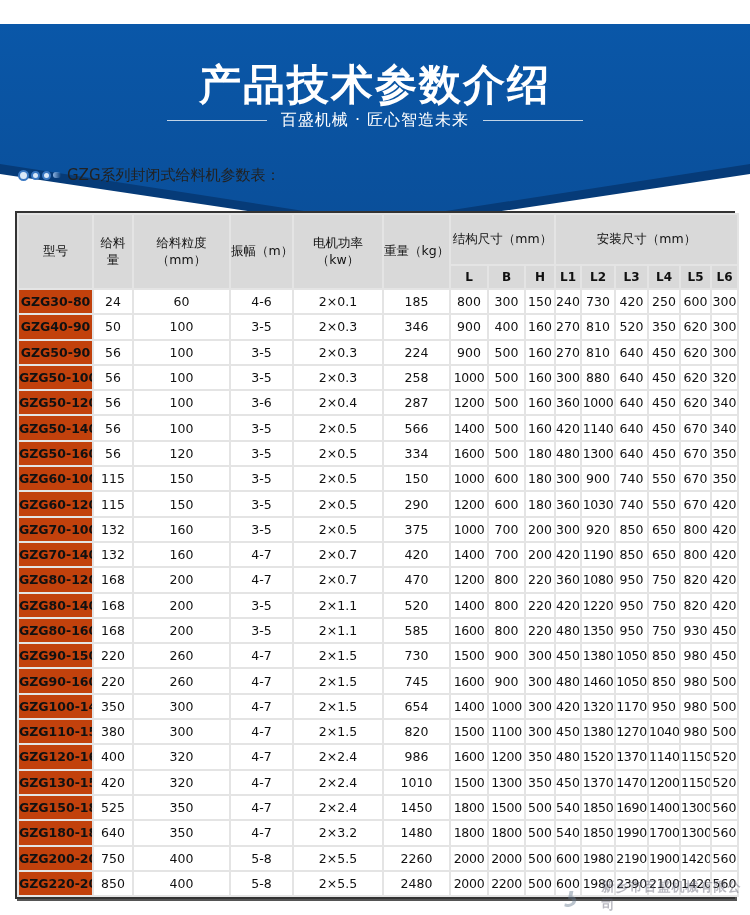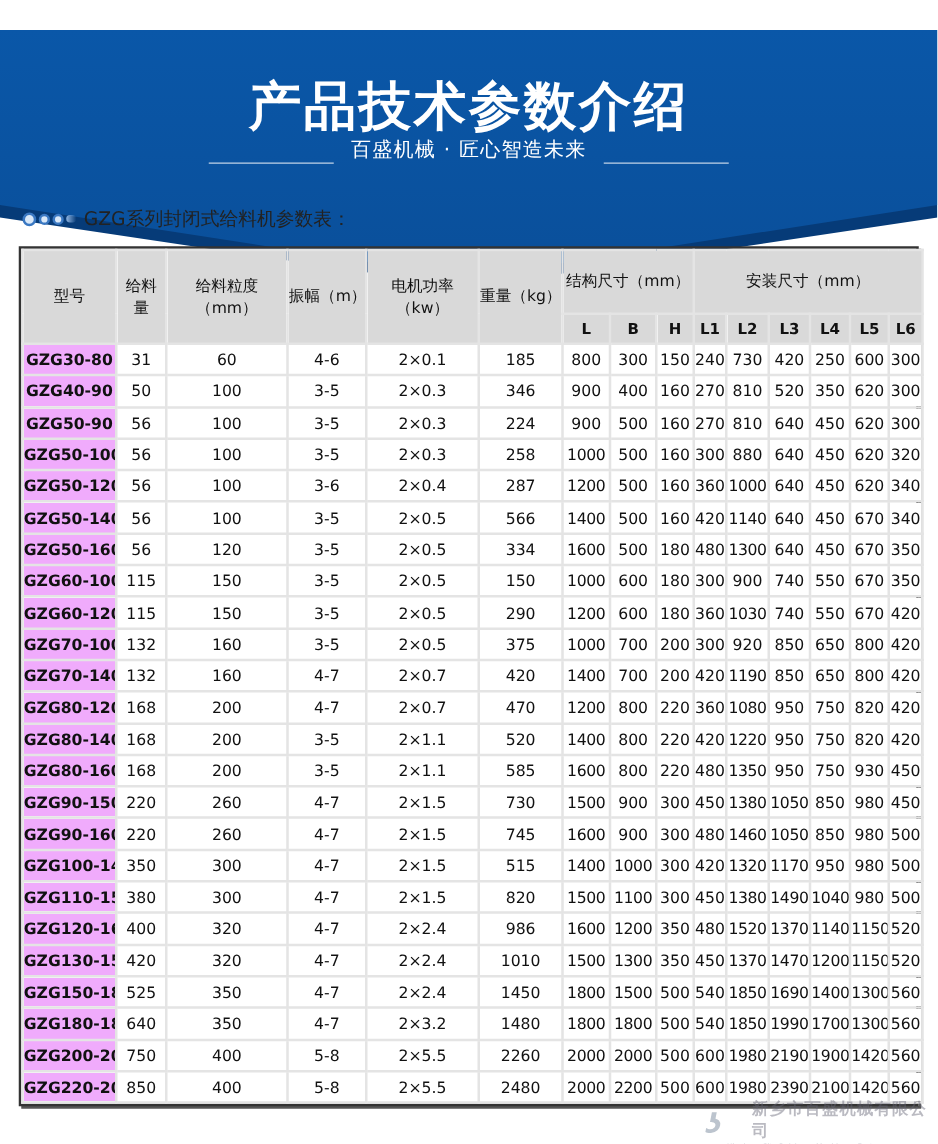--- a/index.html
+++ b/index.html
@@ -7,53 +7,53 @@
   body { font-family: "DejaVu Sans", "Liberation Sans", sans-serif; position: relative; }
 
   .banner { position: absolute; left: 0; top: 0; width: 750px; height: 210px; margin-top: 24px; }
   .banner svg { position: absolute; left: 0; top: 0; }
   .banner-title {
     position: absolute; left: 0; width: 750px; top: 33px; text-align: center;
     color: #ffffff; font-size: 42px; font-weight: bold; letter-spacing: 2px;
   }
   .banner-sub-wrap {
     position: absolute; left: 0; width: 750px; top: 86px;
-    display: flex; align-items: flex-end; justify-content: center; gap: 14px;
+    display: flex; align-items: center; justify-content: center; gap: 14px;
   }
   .banner-line { width: 100px; height: 1px; background: rgba(255,255,255,0.75); }
   .banner-sub { color: #ffffff; font-size: 16px; letter-spacing: 1px; }
 
   .section-heading {
     position: absolute; left: 18px; top: 163px; height: 24px;
     display: flex; align-items: center; gap: 6px;
   }
   .dots { display: flex; align-items: center; gap: 2px; }
   .dot { width: 9px; height: 9px; border-radius: 50%; border: 2px solid #3a78c2; background: #d9e8f8; }
   .dot.big { width: 11px; height: 11px; }
   .dot-tail { width: 8px; height: 6px; background: linear-gradient(90deg, #8fb5e2, rgba(255,255,255,0)); border-radius: 3px; }
   .section-title { font-size: 15px; color: #222; text-align: center; }
 
   .table-wrap {
-    position: absolute; left: 15px; top: 197px; width: 720px;
+    position: absolute; left: 15px; top: 211px; width: 720px;
     border-top: 2px solid #333; border-left: 2px solid #333;
     border-bottom: 2px solid #333; border-right: 2px solid #333;
     box-shadow: 2px 2px 0 #555;
   }
   table { border-collapse: collapse; width: 100%; table-layout: fixed; }
   th, td {
     border: 2px solid #e4e4e4; text-align: center; vertical-align: middle;
     font-size: 12.5px; color: #111; white-space: nowrap; overflow: hidden;
     font-family: "DejaVu Sans", sans-serif;
   }
   th { background: #d9d9d9; font-weight: normal; font-size: 12.5px; line-height: 1.35; padding: 0; }
   th.sub { font-weight: bold; font-size: 12px; }
   thead tr.r1 th { height: 51px; }
   thead tr.r2 th { height: 24px; }
   tbody td { height: 25.3px; background: #ffffff; padding: 0; font-size: 12.5px; }
-  tbody td.model { background: #f0abfc; font-weight: bold; font-size: 12.5px; }
+  tbody td.model { background: #c2410c; font-weight: bold; font-size: 12.5px; }
   .num-tight { letter-spacing: -0.3px; }
 
   .watermark {
     position: absolute; left: 565px; top: 884px; width: 180px; height: 30px;
     display: flex; align-items: center; gap: 4px; opacity: 0.45;
   }
   .wm-logo { font-size: 22px; color: #6b7d92; font-weight: bold; font-style: italic; }
   .wm-text { display: flex; flex-direction: column; }
   .wm-cn { font-size: 13px; color: #667; letter-spacing: 1px; font-weight: bold; padding-left: 20px; }
   .wm-en { font-size: 6px; color: #778; }
@@ -128,21 +128,21 @@
           <th class="sub">L2</th>
           <th class="sub">L3</th>
           <th class="sub">L4</th>
           <th class="sub">L5</th>
           <th class="sub">L6</th>
         </tr>
     </thead>
     <tbody id="tbody">
         <tr>
           <td class="model">GZG30-80</td>
-          <td>31</td>
+          <td>24</td>
           <td>60</td>
           <td>4-6</td>
           <td>2×0.1</td>
           <td>185</td>
           <td>800</td>
           <td>300</td>
           <td>150</td>
           <td>240</td>
           <td>730</td>
           <td>420</td>
@@ -404,21 +404,21 @@
           <td>850</td>
           <td>980</td>
           <td>500</td>
         </tr>
         <tr>
           <td class="model">GZG100-140</td>
           <td>350</td>
           <td>300</td>
           <td>4-7</td>
           <td>2×1.5</td>
-          <td>515</td>
+          <td>654</td>
           <td class="num-tight">1400</td>
           <td class="num-tight">1000</td>
           <td>300</td>
           <td>420</td>
           <td class="num-tight">1320</td>
           <td class="num-tight">1170</td>
           <td>950</td>
           <td>980</td>
           <td>500</td>
         </tr>
@@ -427,21 +427,21 @@
           <td>380</td>
           <td>300</td>
           <td>4-7</td>
           <td>2×1.5</td>
           <td>820</td>
           <td class="num-tight">1500</td>
           <td class="num-tight">1100</td>
           <td>300</td>
           <td>450</td>
           <td class="num-tight">1380</td>
-          <td class="num-tight">1490</td>
+          <td class="num-tight">1270</td>
           <td class="num-tight">1040</td>
           <td>980</td>
           <td>500</td>
         </tr>
         <tr>
           <td class="model">GZG120-160</td>
           <td>400</td>
           <td>320</td>
           <td>4-7</td>
           <td>2×2.4</td>

